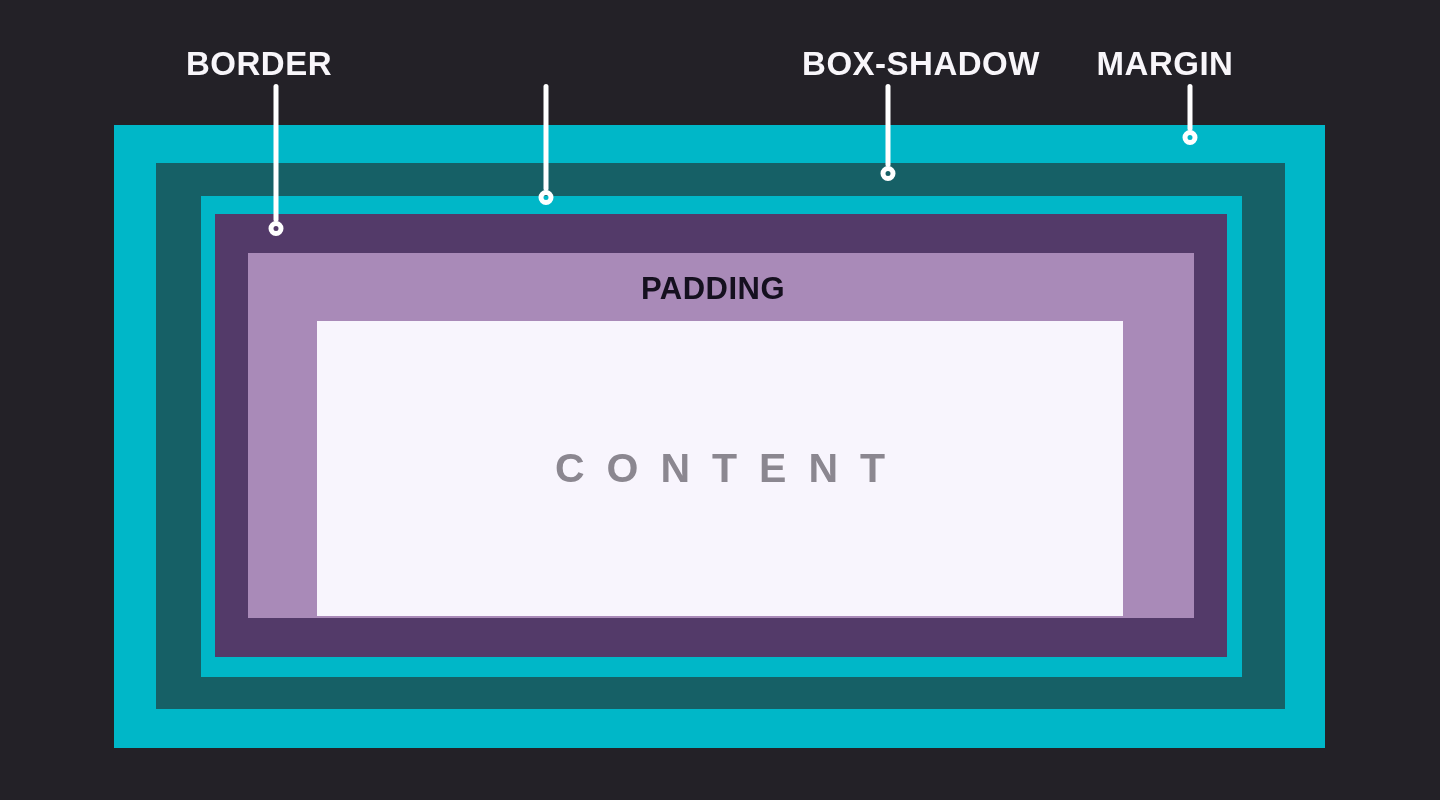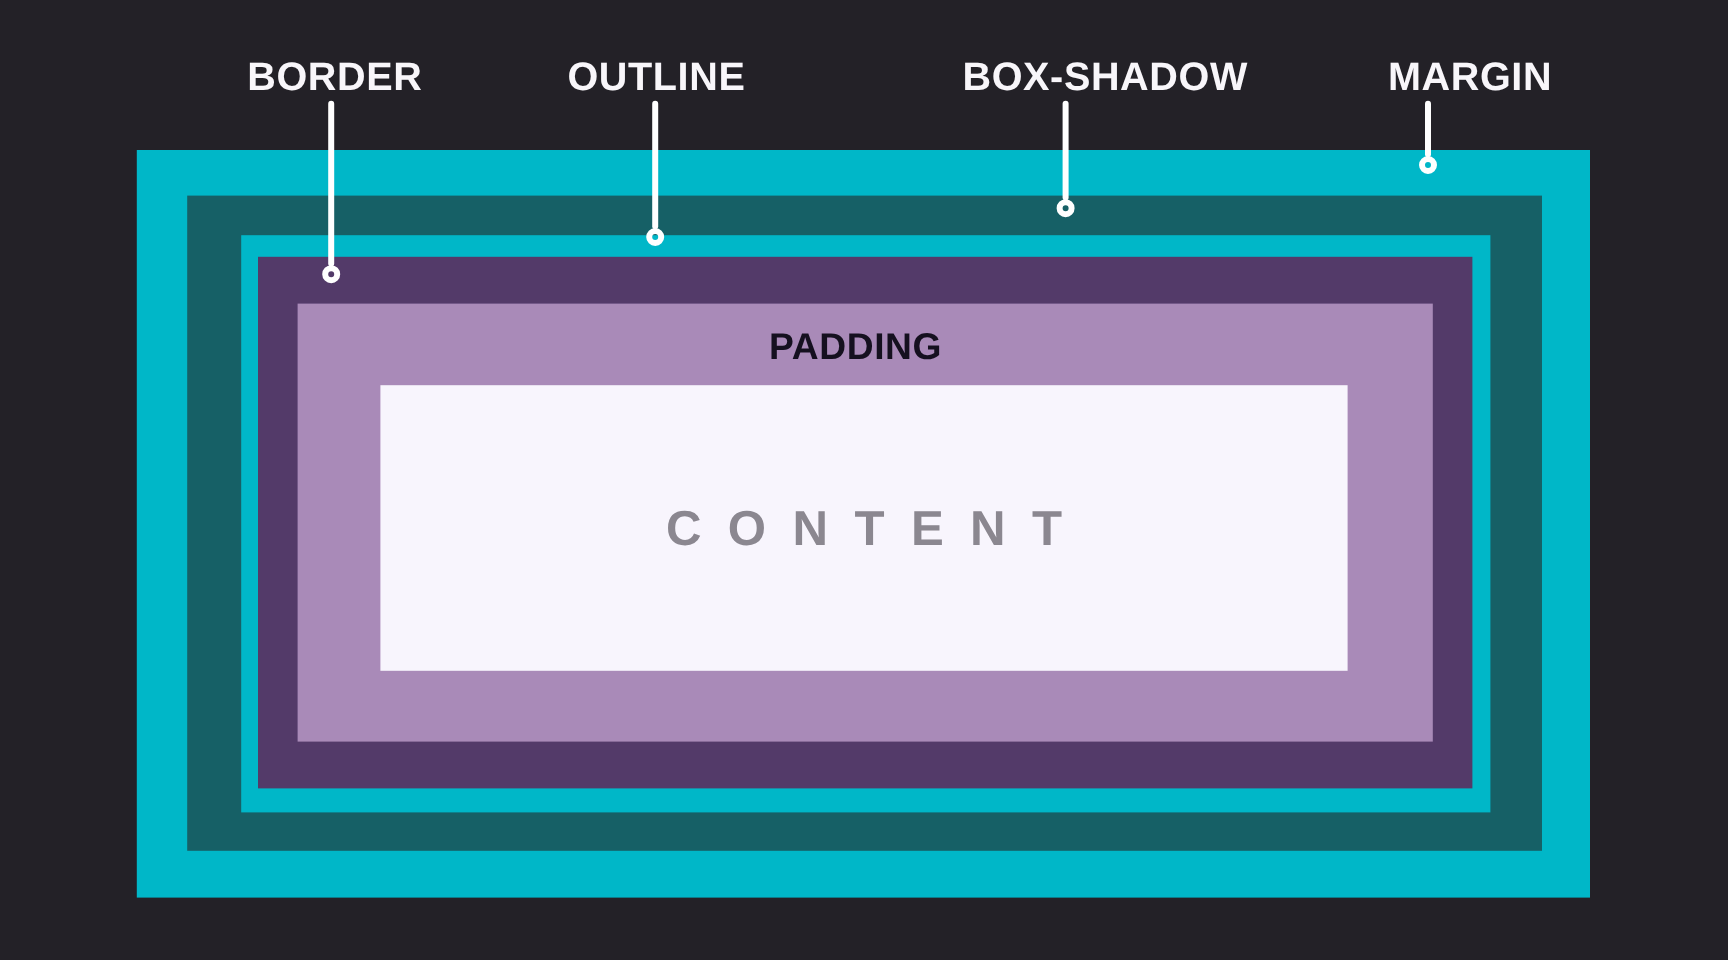--- a/index.html
+++ b/index.html
@@ -24,21 +24,21 @@
     background: var(--background);
     overflow: hidden;
     font-family: "Liberation Sans", "DejaVu Sans", sans-serif;
   }
   .layer { position: absolute; }
   #margin-layer   { left: 114px; top: 125px; width: 1211px; height: 623px; background: var(--margin-layer); }
   #shadow-layer   { left: 156px; top: 163px; width: 1129px; height: 546px; background: var(--box-shadow-layer); }
   #outline-layer  { left: 201px; top: 196px; width: 1041px; height: 481px; background: var(--outline-layer); }
   #border-layer   { left: 215px; top: 214px; width: 1012px; height: 443px; background: var(--border-layer); }
   #padding-layer  { left: 248px; top: 253px; width: 946px;  height: 365px; background: var(--padding-layer); }
-  #content-layer  { left: 317px; top: 321px; width: 806px;  height: 238px; background: var(--content-layer);
+  #content-layer  { left: 317px; top: 321px; width: 806px;  height: 295px; background: var(--content-layer);
                     display: flex; align-items: center; justify-content: center; }
 
   .padding-label {
     position: absolute;
     top: 18px; left: 0; right: 16px;
     text-align: center;
     font-size: 31px;
     font-weight: bold;
     letter-spacing: 0.5px;
     color: var(--padding-text);
@@ -54,24 +54,24 @@
   .callout-label {
     position: absolute;
     top: 45px;
     transform: translateX(-50%);
     font-size: 33px;
     font-weight: bold;
     letter-spacing: 0.5px;
     white-space: nowrap;
     color: var(--callout-text);
   }
-  #cl-border     { left: 279px; }
+  #cl-border     { left: 259px; }
   #cl-outline    { left: 547px; }
   #cl-box-shadow { left: 889px; margin-left: 32px; }
-  #cl-margin     { left: 1225px; }
+  #cl-margin     { left: 1165px; }
 
   .pointer-line {
     position: absolute;
     width: 5px;
     transform: translateX(-50%);
     border-radius: 3px;
     background: var(--pointer);
   }
   #pl-border     { left: 276px;  top: 84px; height: 138px; }
   #pl-outline    { left: 546px;  top: 84px; height: 107px; }
@@ -107,21 +107,20 @@
   </div>
 
   <div class="layer" id="content-layer">
     <div class="content-label">CONTENT</div>
   </div>
 
   <div class="callout-label" id="cl-border">BORDER</div>
   <div class="pointer-line" id="pl-border"></div>
   <div class="pointer-ring" id="pr-border"></div>
 
-  <div class="callout-label" id="cl-outline">OUTLINE</div>
   <div class="pointer-line" id="pl-outline"></div>
   <div class="pointer-ring" id="pr-outline"></div>
 
   <div class="callout-label" id="cl-box-shadow">BOX-SHADOW</div>
   <div class="pointer-line" id="pl-box-shadow"></div>
   <div class="pointer-ring" id="pr-box-shadow"></div>
 
   <div class="callout-label" id="cl-margin">MARGIN</div>
   <div class="pointer-line" id="pl-margin"></div>
   <div class="pointer-ring" id="pr-margin"></div>

